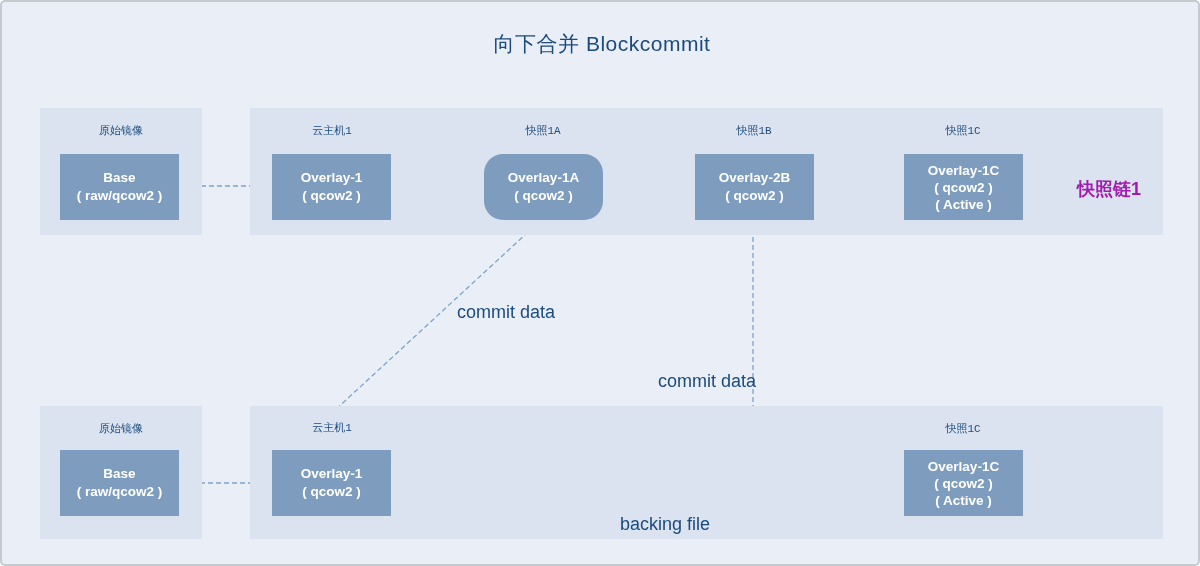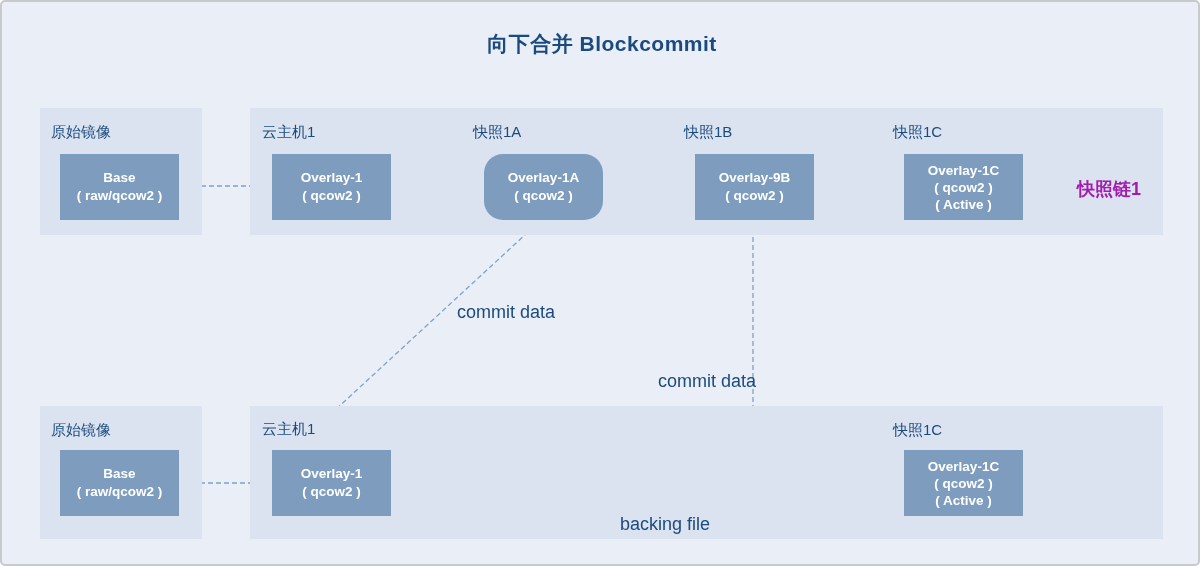--- a/index.html
+++ b/index.html
@@ -15,38 +15,39 @@
     border-radius: 5px;
     overflow: hidden;
   }
 
   .title {
     position: absolute;
     left: 0; top: 28px;
     width: 1176px;
     text-align: center;
     font-size: 21px;
-    font-weight: bold;
+    font-weight: normal;
     color: #1b4a7e;
     letter-spacing: 0.5px;
     padding-left: 24px;
   }
 
   .panel {
     position: absolute;
     background: #dbe3f0;
   }
 
   .nlabel {
     position: absolute;
     top: 15px;
     width: 140px;
-    text-align: left;
-    font-size: 15px;
+    text-align: center;
+    font-size: 11px;
     color: #1c4b7e;
+    font-family: Liberation Mono, monospace;
   }
 
   .box {
     position: absolute;
     width: 119px;
     height: 66px;
     background: #7d9cbe;
     color: #ffffff;
     font-size: 13.5px;
     font-weight: 600;
@@ -130,21 +131,21 @@
     </div>
 
     <div class="nlabel" style="left:223px;">快照1A</div>
     <div class="box" style="left:234px; top:46px;border-radius:19px;">
       <div>Overlay-1A</div>
       <div>( qcow2 )</div>
     </div>
 
     <div class="nlabel" style="left:434px;">快照1B</div>
     <div class="box" style="left:445px; top:46px;">
-      <div>Overlay-9B</div>
+      <div>Overlay-2B</div>
       <div>( qcow2 )</div>
     </div>
 
     <div class="nlabel" style="left:643px;">快照1C</div>
     <div class="box" style="left:654px; top:46px; line-height:17px;">
       <div>Overlay-1C</div>
       <div>( qcow2 )</div>
       <div>( Active )</div>
     </div>
 

